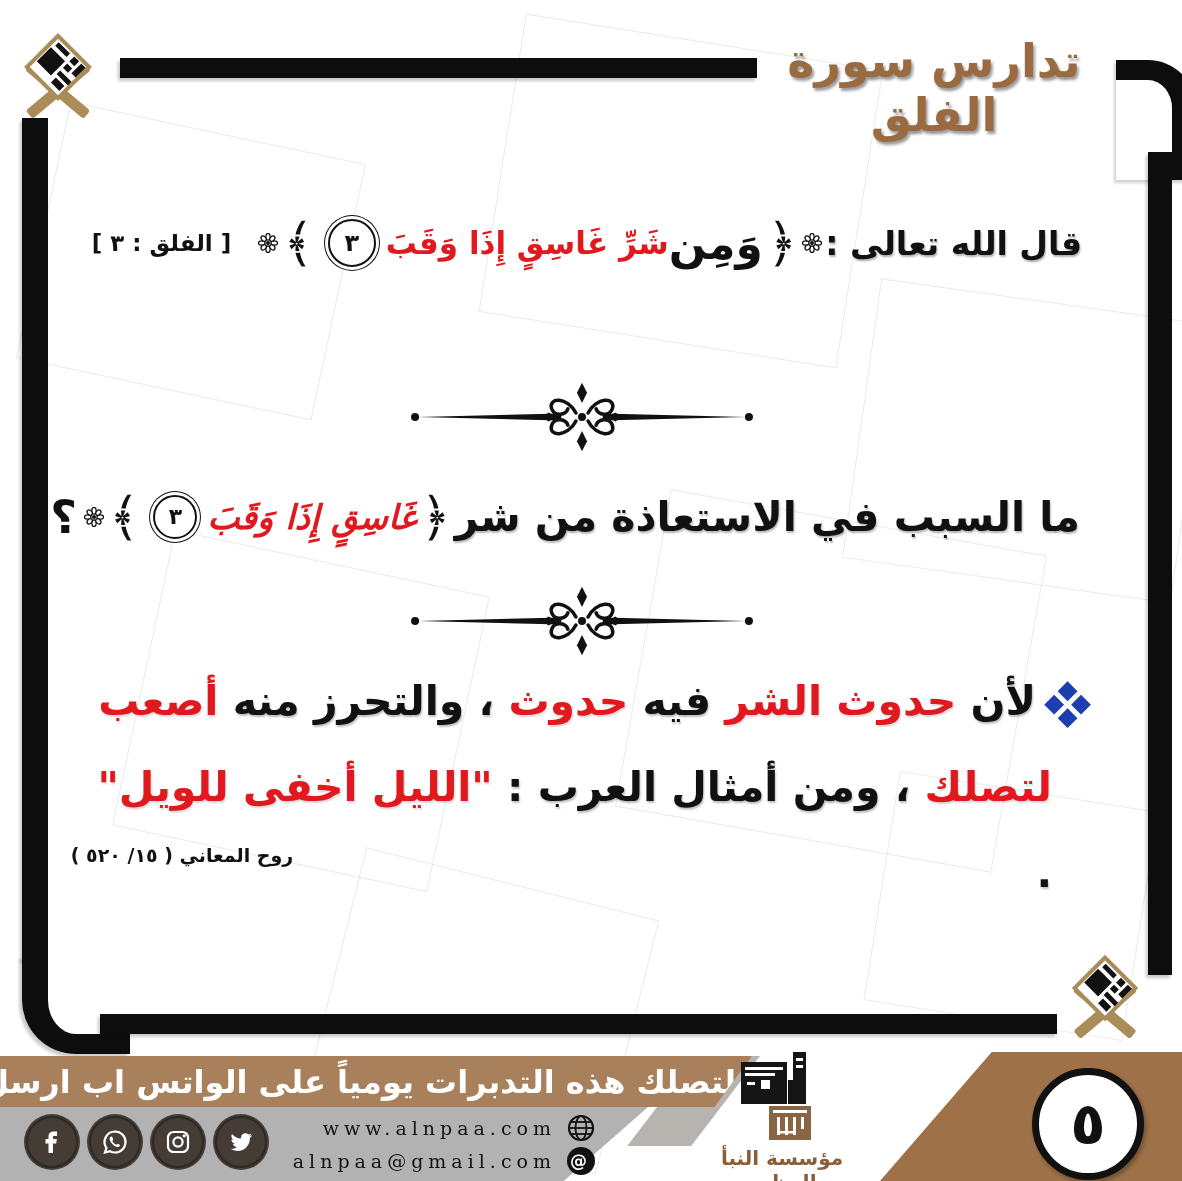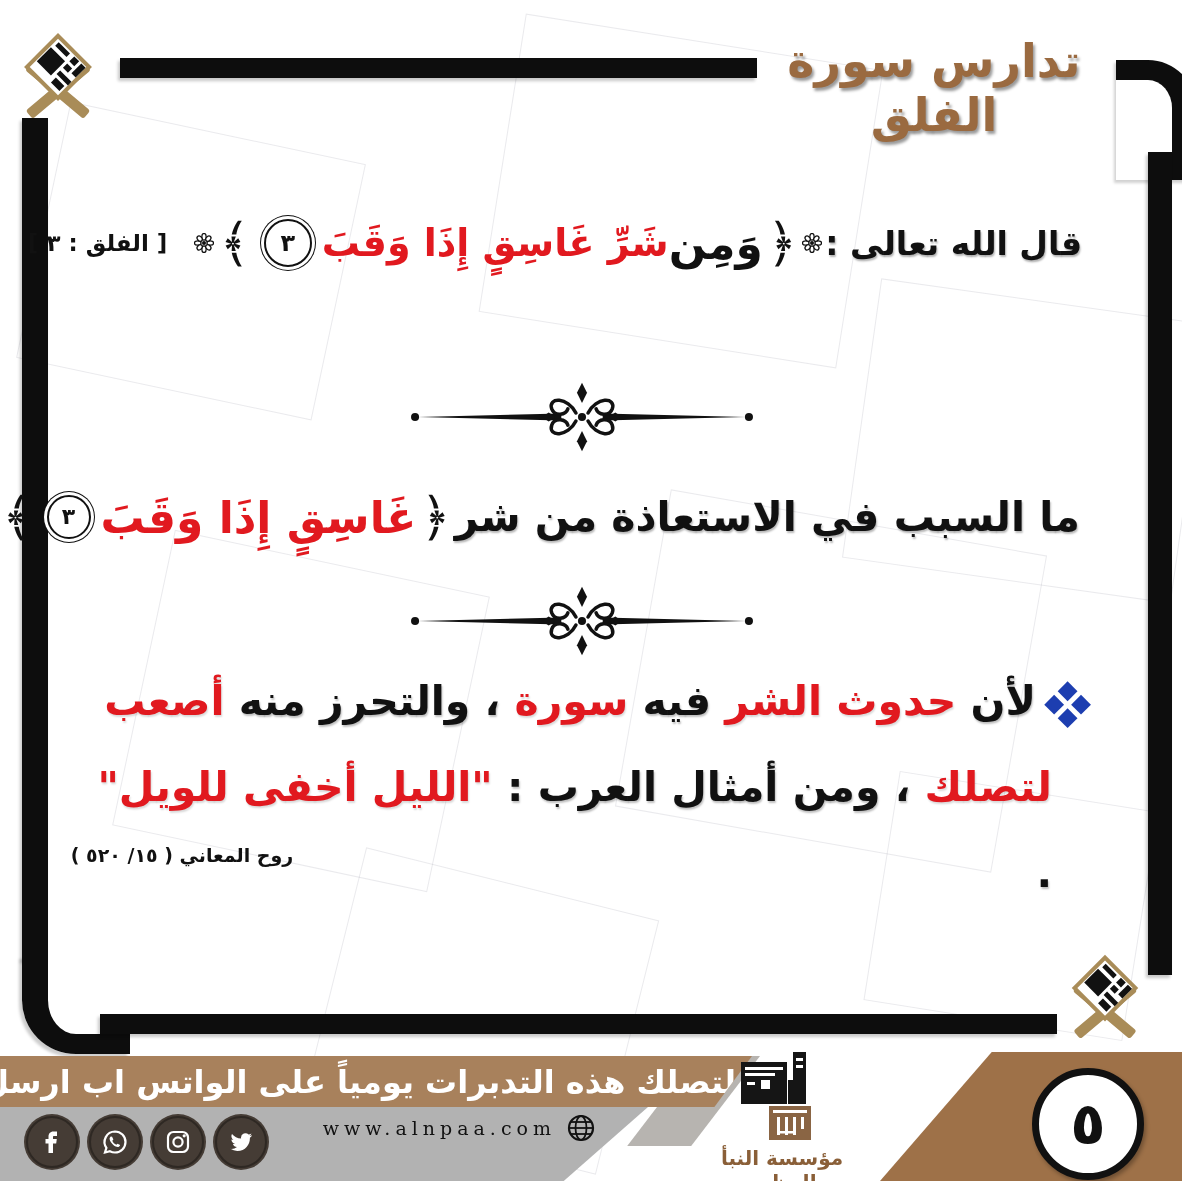--- a/index.html
+++ b/index.html
@@ -18,30 +18,30 @@
   
   .title{position:absolute;left:758px;top:34px;width:352px;text-align:center;
          font-size:46px;font-weight:bold;color:#9a6a40;direction:rtl;
          text-shadow:2px 3px 3px rgba(0,0,0,.4);}
   
   .row{position:absolute;direction:rtl;display:flex;align-items:center;white-space:nowrap;}
   .verse-row{top:188px;right:100px;height:110px;}
   .intro{font-size:33px;font-weight:bold;color:#111;text-shadow:1px 2px 2px rgba(0,0,0,.3);margin-left:2px;}
   .bracket{font-size:52px;color:#111;line-height:1;margin:0 4px;}
   .q-black{font-size:44px;font-weight:bold;color:#111;}
-  .q-red{font-size:38px;font-weight:bold;color:#e1191f;}
+  .q-red{font-size:31px;font-weight:bold;color:#e1191f;}
   .ayah{display:inline-block;width:44px;height:44px;border:2px solid #111;border-radius:50%;
         box-shadow:0 0 0 3px #fff,0 0 0 4px #111;background:#fff;
         text-align:center;line-height:44px;font-size:24px;font-weight:bold;color:#111;margin:0 10px;}
   .reference{font-size:23px;font-weight:bold;color:#111;margin-right:26px;letter-spacing:1px;}
   .rosette{width:20px;height:20px;margin:0 1px;}
   
   .question-row{top:462px;right:102px;height:110px;}
   .question-row .q-black{font-size:41px;text-shadow:1px 2px 2px rgba(0,0,0,.28);}
-  .question-row .q-red{font-size:44px;}
+  .question-row .q-red{font-size:34px;font-style:italic;}
   .question-row .ayah{width:40px;height:40px;line-height:40px;font-size:22px;}
   .qmark{font-size:46px;font-weight:bold;color:#111;margin-right:6px;}
   
   .divider{position:absolute;left:408px;width:348px;height:74px;}
   
   .answer{position:absolute;right:96px;top:658px;width:1000px;direction:rtl;
           font-size:41px;font-weight:bold;line-height:86px;color:#111;}
   .answer .seg-k{color:#111;text-shadow:1px 2px 2px rgba(0,0,0,.25);}
   .answer .seg-r{color:#e1191f;text-shadow:1px 2px 2px rgba(0,0,0,.15);}
   .answer .line2{padding-right:34px;}
@@ -247,21 +247,21 @@
           <path d="M0,14 L5,24 L0,34 L-5,24 Z"></path>
         <circle r="4"></circle>
         <path d="M-40,0 L-33,4.5 L-26,0 L-33,-4.5 Z"></path>
           <path d="M40,0 L33,4.5 L26,0 L33,-4.5 Z"></path>
       </g>
     </g>
   </svg>
 
   <div class="answer">
     <div>
-      <span class="bullet"><i></i><i></i><i></i><i></i></span><span><span class="seg-k">لأن </span><span class="seg-r">حدوث الشر</span><span class="seg-k"> فيه </span><span class="seg-r">سورة</span><span class="seg-k"> ، والتحرز منه </span><span class="seg-r">أصعب</span></span>
+      <span class="bullet"><i></i><i></i><i></i><i></i></span><span><span class="seg-k">لأن </span><span class="seg-r">حدوث الشر</span><span class="seg-k"> فيه </span><span class="seg-r">حدوث</span><span class="seg-k"> ، والتحرز منه </span><span class="seg-r">أصعب</span></span>
     </div>
     <div class="line2">
       <span><span class="seg-r">لتصلك</span><span class="seg-k"> ، ومن أمثال العرب : </span><span class="seg-r">"الليل أخفى للويل"</span><span class="seg-k"> .</span></span>
     </div>
   </div>
   <div class="citation">روح المعاني ( ١٥/ ٥٢٠ )</div>
 
   <div class="tan-bevel"></div>
   <div class="tan-band">
     <span class="subscribe">لتصلك هذه التدبرات يومياً على الواتس اب ارسل ( ش ) على :</span>
@@ -315,20 +315,27 @@
   <div class="contact-row website-row">
     <span>www.alnpaa.com</span>
     <svg width="30" height="30" viewBox="0 0 30 30">
       <circle cx="15" cy="15" r="12" fill="none" stroke="#111" stroke-width="2.2"></circle>
       <ellipse cx="15" cy="15" rx="5.5" ry="12" fill="none" stroke="#111" stroke-width="1.8"></ellipse>
       <line x1="3" y1="15" x2="27" y2="15" stroke="#111" stroke-width="1.8"></line>
       <line x1="5" y1="9" x2="25" y2="9" stroke="#111" stroke-width="1.8"></line>
       <line x1="5" y1="21" x2="25" y2="21" stroke="#111" stroke-width="1.8"></line>
     </svg>
   </div>
+  <div class="contact-row email-row">
+    <span>alnpaa@gmail.com</span>
+    <svg width="30" height="30" viewBox="0 0 30 30">
+      <circle cx="15" cy="15" r="14" fill="#111"></circle>
+      <text x="15" y="21" text-anchor="middle" font-size="17" font-weight="bold" fill="#fff" font-family="DejaVu Sans">@</text>
+    </svg>
+  </div>
 
   <div class="brown-corner"></div>
   <div class="page-circle">
     <span>٥</span>
   </div>
 
   <svg class="org-logo" viewBox="0 0 90 94">
     <g fill="#151515">
       <rect x="4" y="10" width="46" height="42"></rect>
       <rect x="56" y="0" width="13" height="52"></rect>

